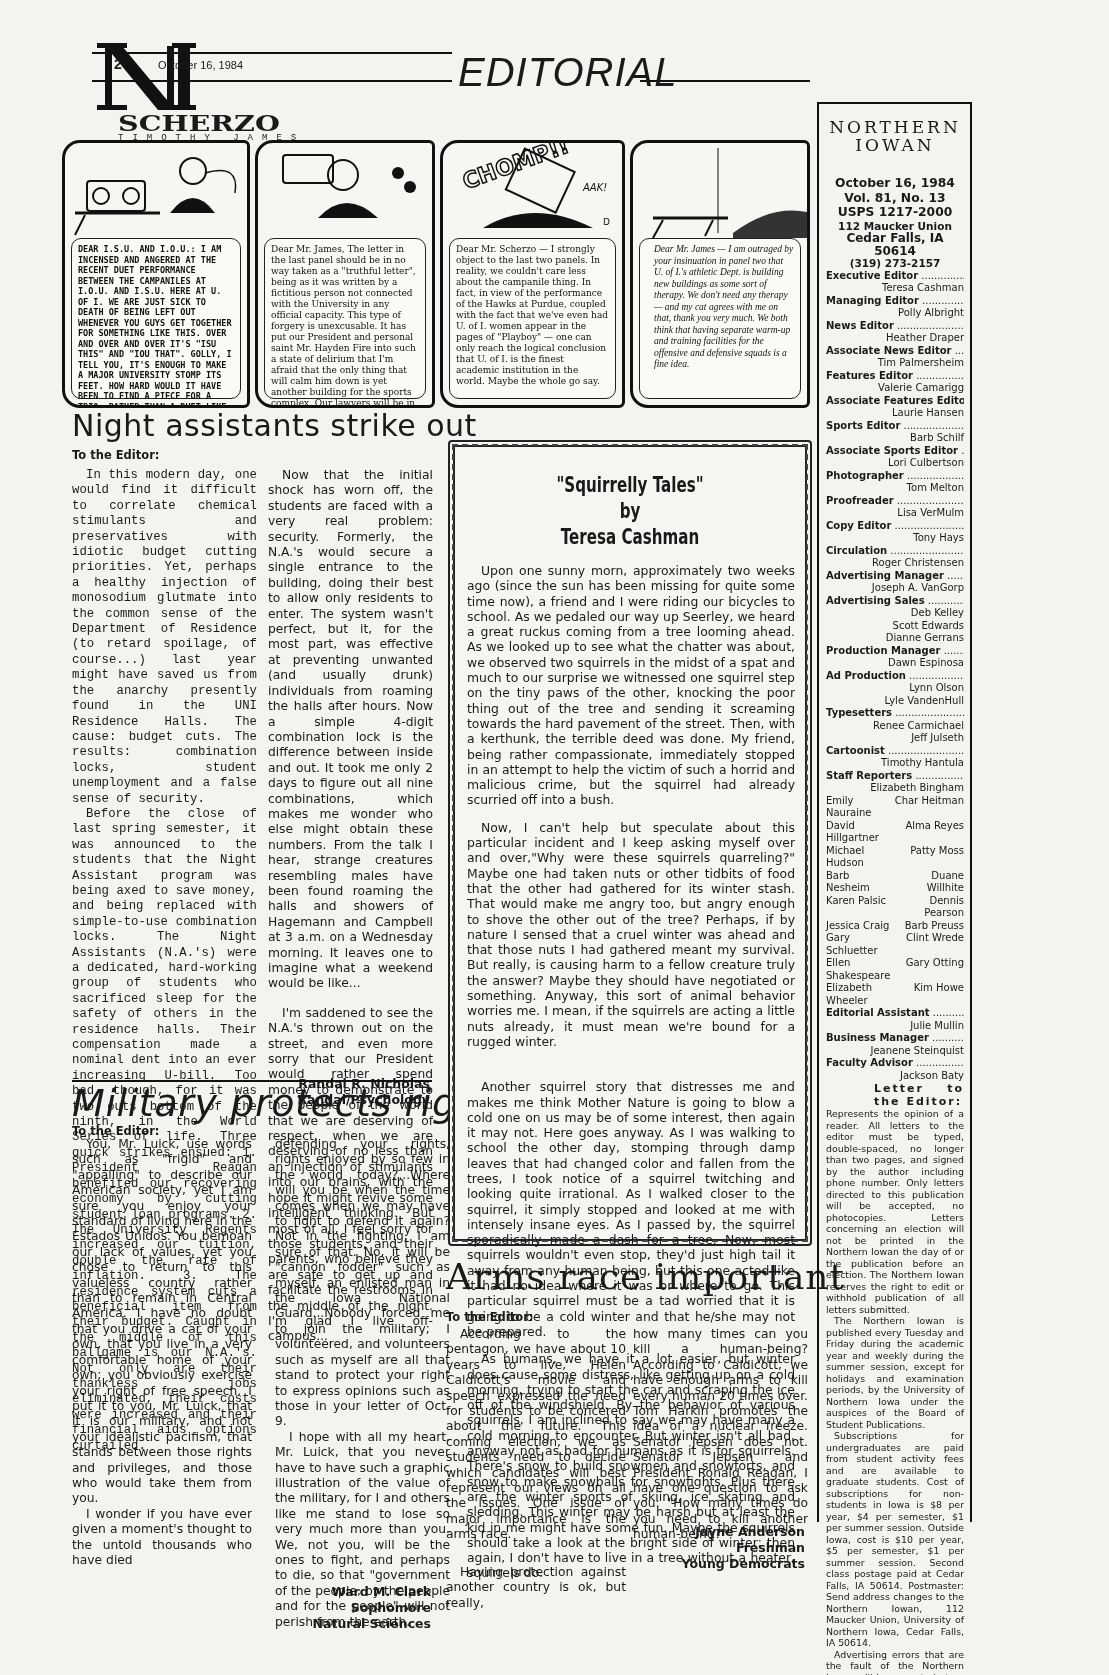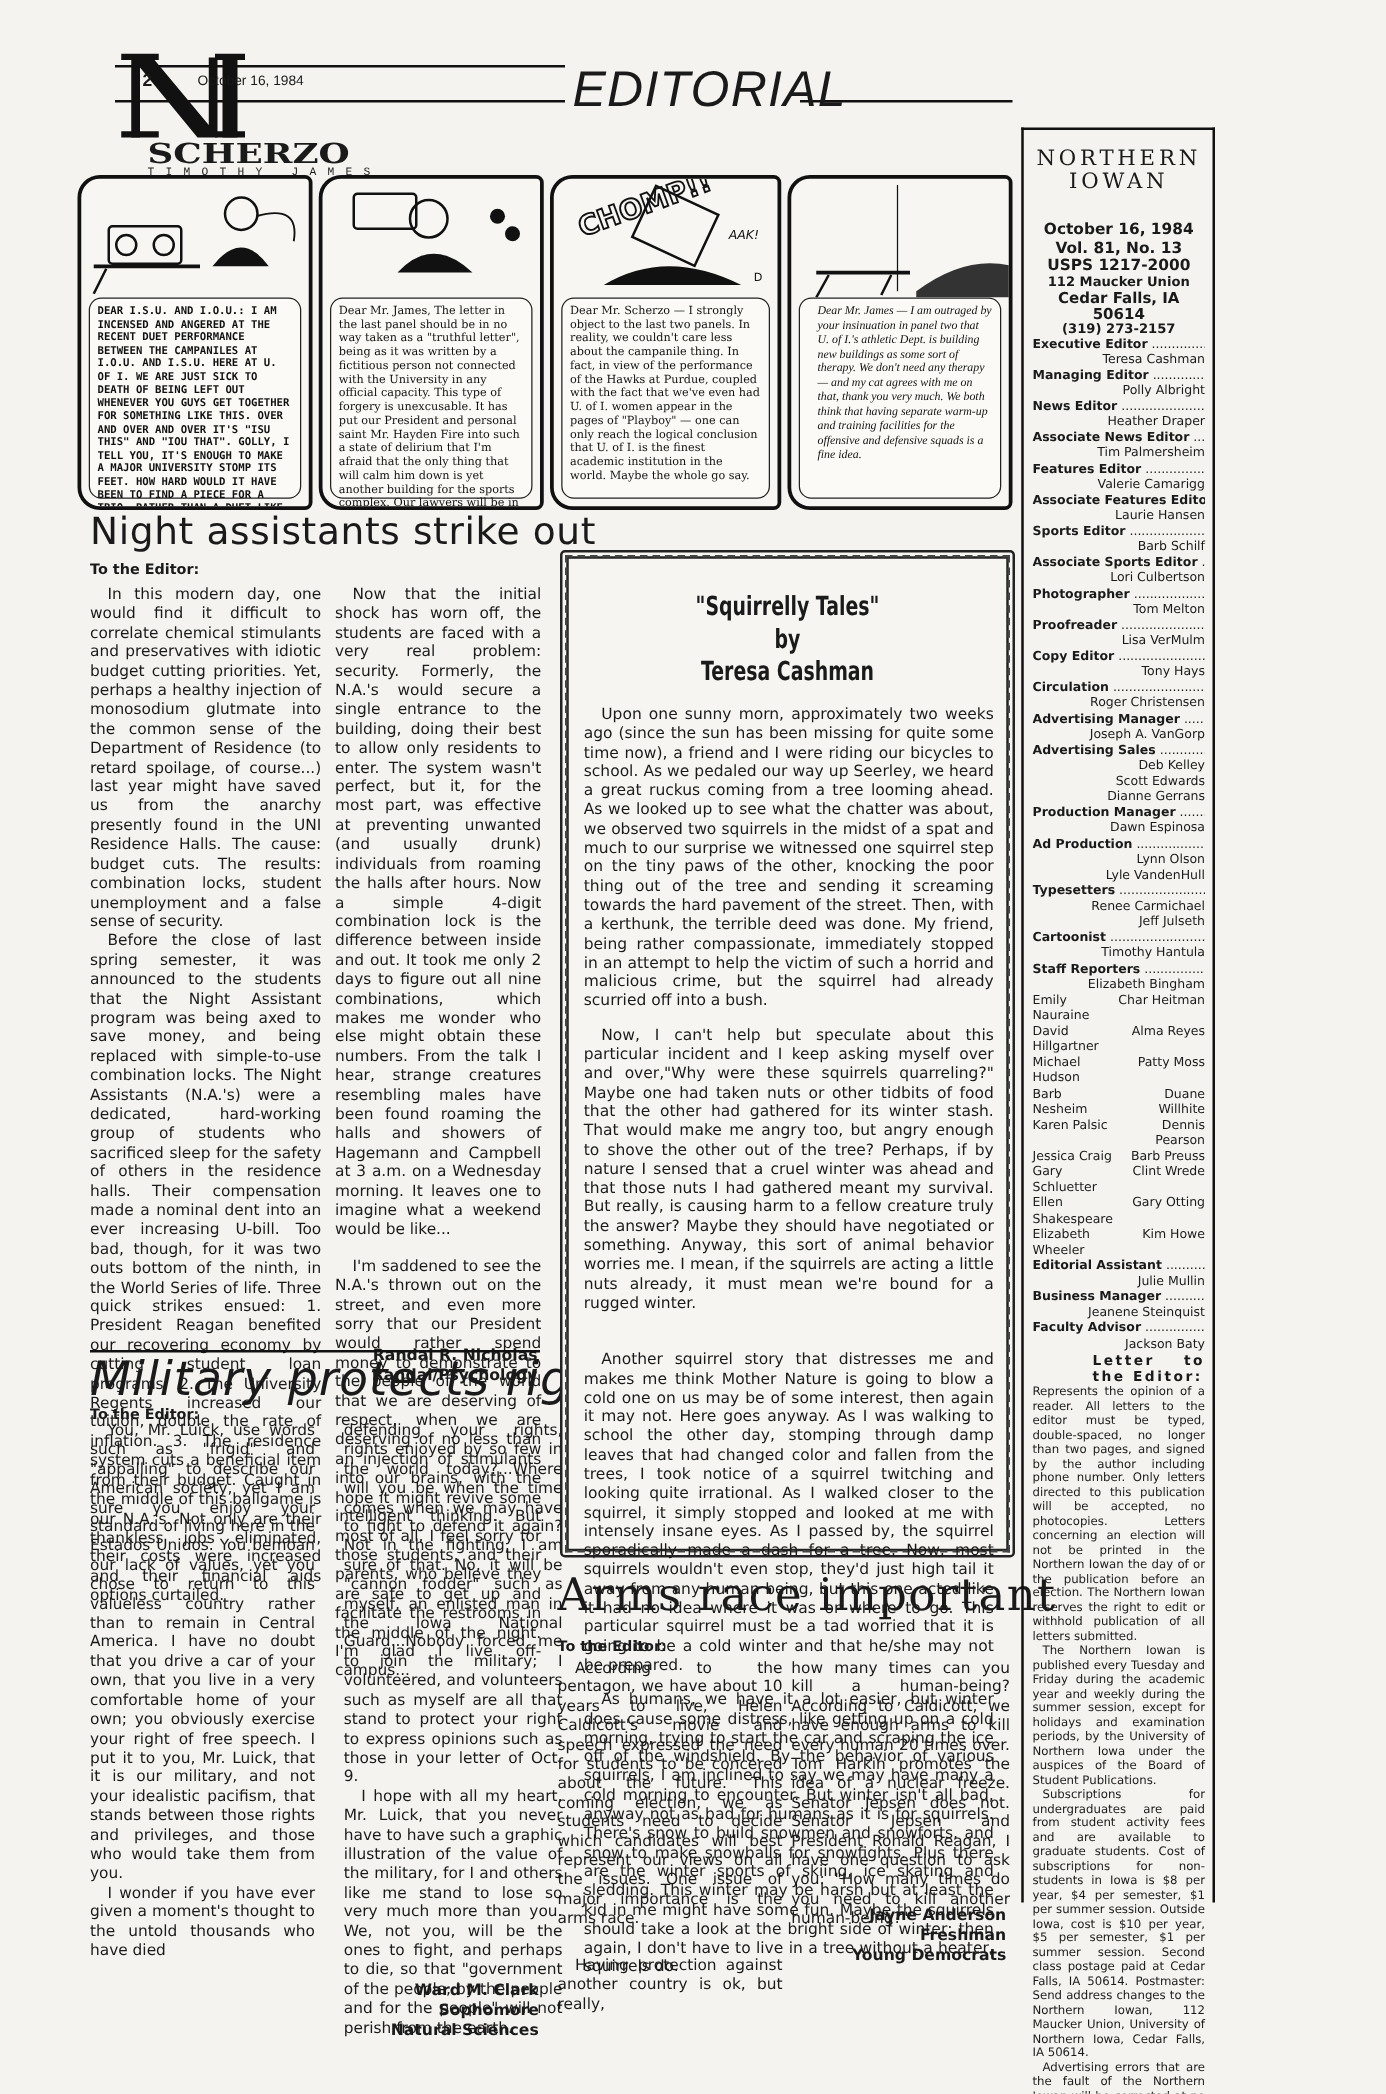--- a/index.html
+++ b/index.html
@@ -117,21 +117,21 @@
     <line x1="20" y1="75" x2="95" y2="75" stroke="#111" stroke-width="3"></line>
     <line x1="30" y1="77" x2="20" y2="95" stroke="#111" stroke-width="2"></line>
     <line x1="80" y1="77" x2="72" y2="93" stroke="#111" stroke-width="2"></line>
     <path d="M100 90 Q140 60 178 70 L178 95 L100 95 Z" fill="#333"></path>
   </svg>
   <div class="note hand">Dear Mr. James — I am outraged by your insinuation in panel two that U. of I.'s athletic Dept. is building new buildings as some sort of therapy. We don't need any therapy — and my cat agrees with me on that, thank you very much. We both think that having separate warm-up and training facilities for the offensive and defensive squads is a fine idea.</div>
 </div>
 
 <div class="hl-night">Night assistants strike out</div>
 <div class="abs to-editor" style="left:72px; top:448px;">To the Editor:</div>
-<div class="body-col" style="left:72px; top:468px; width:185px;">
+<div class="body-col" style="left:72px; top:468px; width:185px;font-family:Liberation Mono, monospace;">
   <p>In this modern day, one would find it difficult to correlate chemical stimulants and preservatives with idiotic budget cutting priorities. Yet, perhaps a healthy injection of monosodium glutmate into the common sense of the Department of Residence (to retard spoilage, of course...) last year might have saved us from the anarchy presently found in the UNI Residence Halls. The cause: budget cuts. The results: combination locks, student unemployment and a false sense of security.</p>
   <p>Before the close of last spring semester, it was announced to the students that the Night Assistant program was being axed to save money, and being replaced with simple-to-use combination locks. The Night Assistants (N.A.'s) were a dedicated, hard-working group of students who sacrificed sleep for the safety of others in the residence halls. Their compensation made a nominal dent into an ever increasing U-bill. Too bad, though, for it was two outs bottom of the ninth, in the World Series of life. Three quick strikes ensued: 1. President Reagan benefited our recovering economy by cutting student loan programs. 2. The University Regents increased our tuition, double the rate of inflation. 3. The residence system cuts a beneficial item from their budget. Caught in the middle of this ballgame is our N.A.'s. Not only are their thankless jobs eliminated, their costs were increased and their financial aids options curtailed.</p>
 </div>
 <div class="body-col" style="left:268px; top:468px; width:165px;">
   <p>Now that the initial shock has worn off, the students are faced with a very real problem: security. Formerly, the N.A.'s would secure a single entrance to the building, doing their best to allow only residents to enter. The system wasn't perfect, but it, for the most part, was effective at preventing unwanted (and usually drunk) individuals from roaming the halls after hours. Now a simple 4-digit combination lock is the difference between inside and out. It took me only 2 days to figure out all nine combinations, which makes me wonder who else might obtain these numbers. From the talk I hear, strange creatures resembling males have been found roaming the halls and showers of Hagemann and Campbell at 3 a.m. on a Wednesday morning. It leaves one to imagine what a weekend would be like...</p>
   <p style="margin-top:14px;">I'm saddened to see the N.A.'s thrown out on the street, and even more sorry that our President would rather spend money to demonstrate to the people of the world that we are deserving of respect, when we are deserving of no less than an injection of stimulants into our brains, with the hope it might revive some intelligent thinking. But most of all, I feel sorry for those students, and their parents, who believe they are safe to get up and facilitate the restrooms in the middle of the night. I'm glad I live off-campus...</p>
 </div>
 <div class="sig" style="left:268px; top:1076px; width:162px;">
   <div>Randal R. Nicholas</div>
   <div>Randal/Psychology</div>

